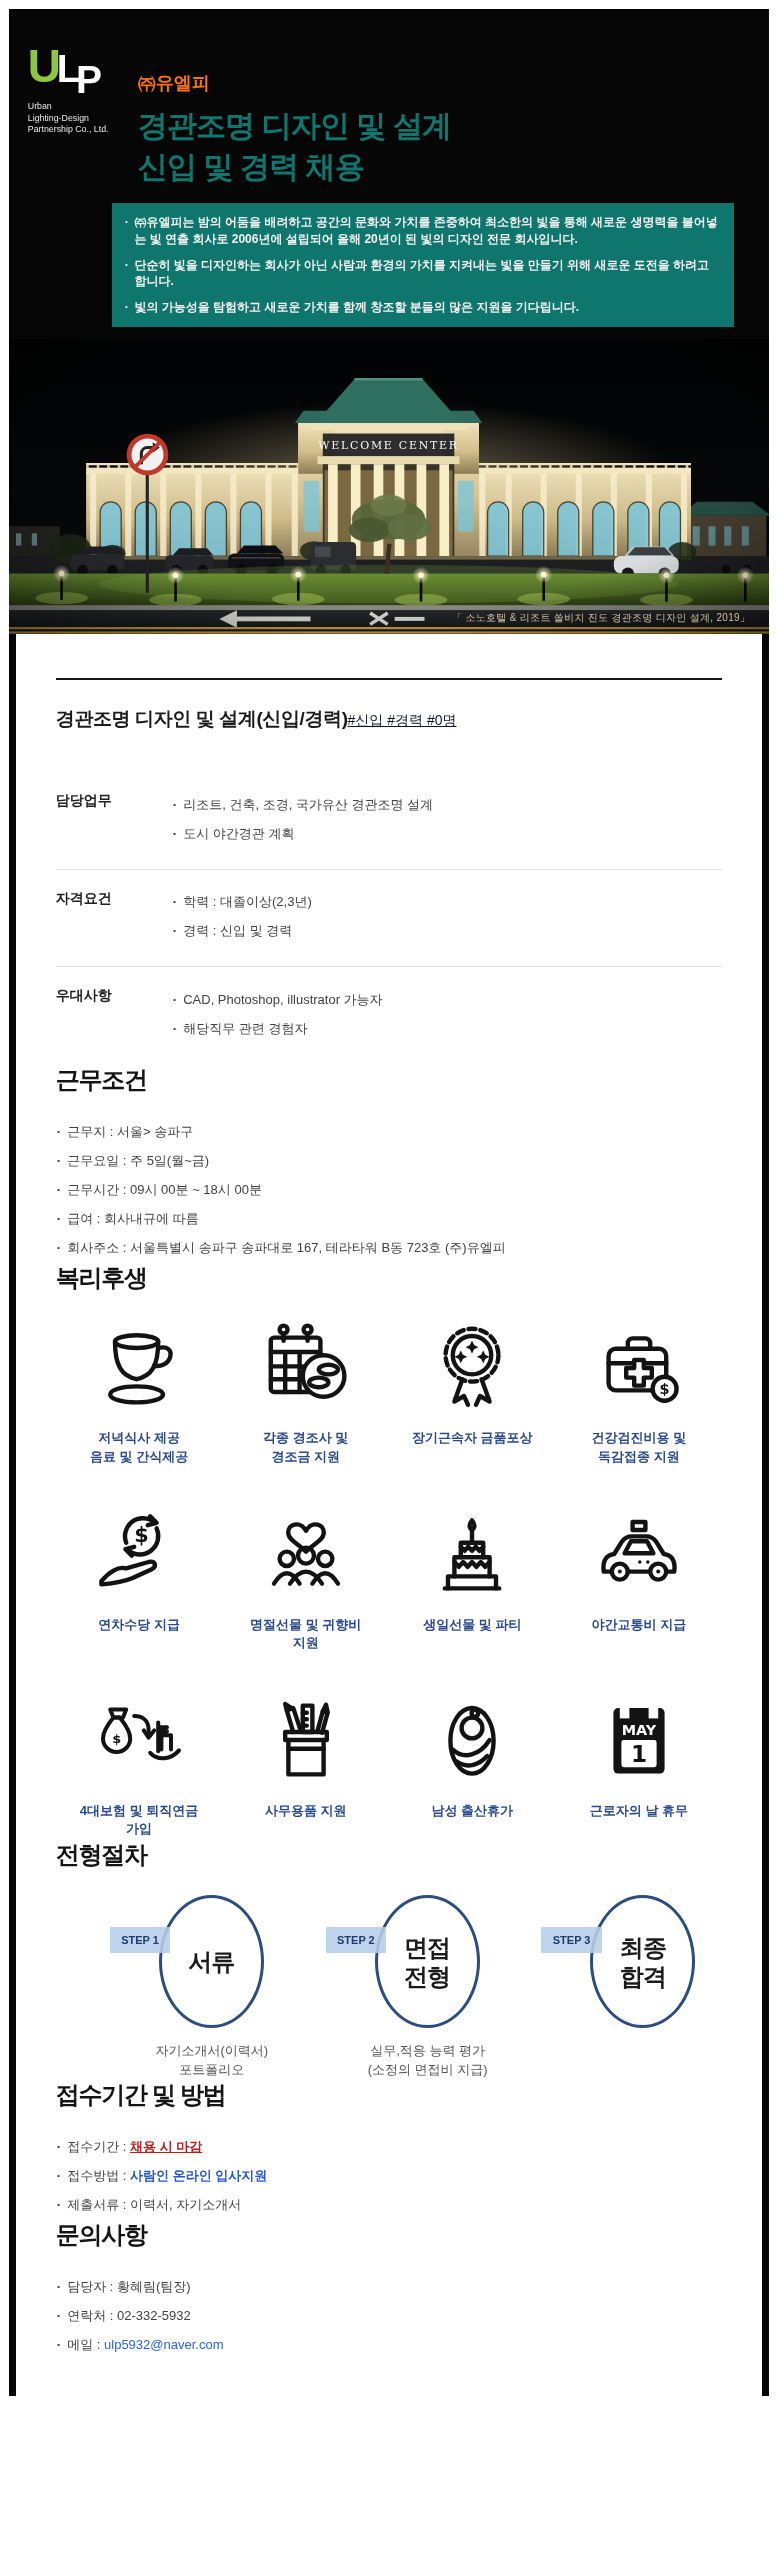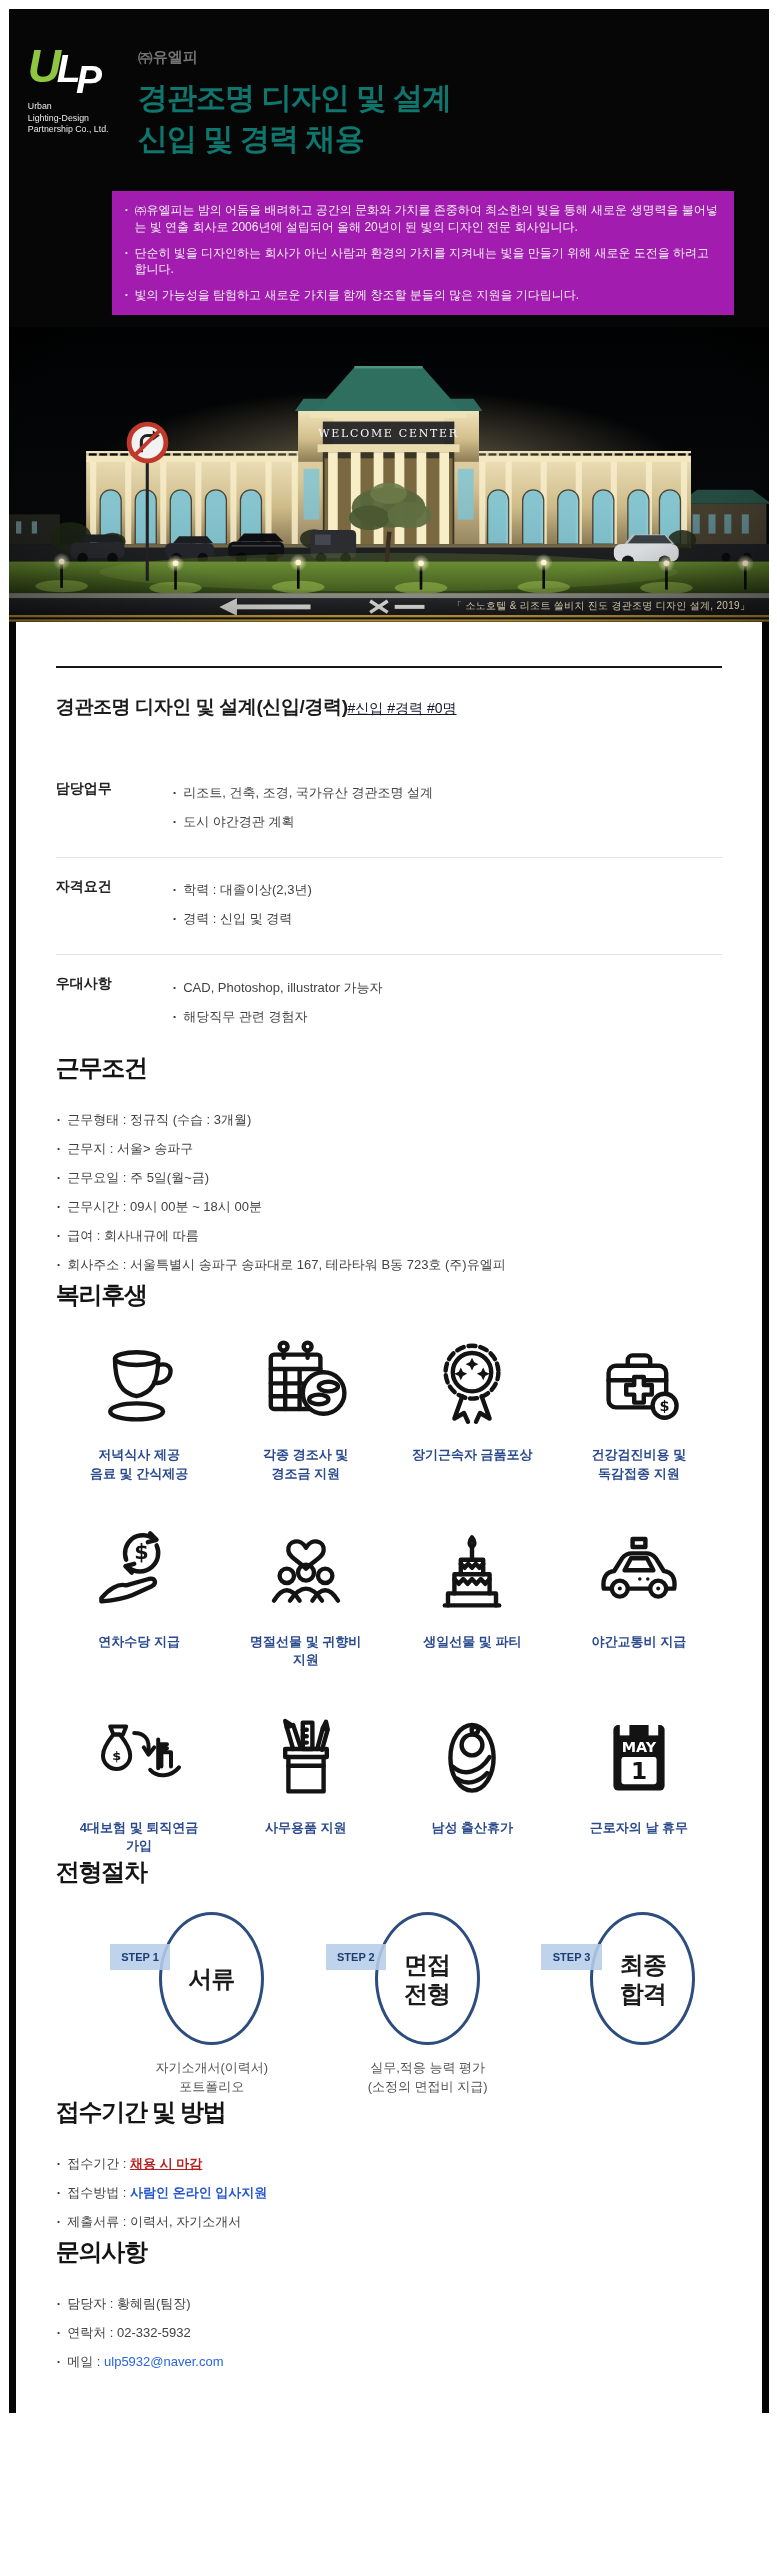--- a/index.html
+++ b/index.html
@@ -4,29 +4,29 @@
 <style>
   * { box-sizing: border-box; }
   body { margin:0; background:#ffffff; font-family:"Liberation Sans","DejaVu Sans",sans-serif; color:#222; }
   .page { width:778px; padding:8.8px; }
   .card { background:#060606; }
 
   
   .card-top { padding-top:37px; }
   .header { display:flex; padding:0 19px; }
   .logo { width:103px; flex:0 0 103px; }
-  .logo-ulp { color:#fff; font-style:italic; font-weight:bold; line-height:0.9; letter-spacing:-4.4px; white-space:nowrap; }
+  .logo-ulp { color:#fff; font-weight:bold; line-height:0.9; letter-spacing:-4.4px; white-space:nowrap; }
   .logo-ulp .u { color:#8fc640; font-size:46px; }
   .logo-ulp .l { font-size:39px; }
   .logo-ulp .p { font-size:39px; display:inline-block; transform:translateY(10.5px); }
   .logo-sub { color:#e9e9e9; font-size:8.8px; line-height:11.4px; margin-top:14px; }
   .head-text { padding-left:7px; padding-top:1.8px; }
-  .company-name { color:#737373; font-size:15px; font-weight:bold; }
+  .company-name { color:#f97316; font-size:18px; font-weight:bold;margin-top:23px; }
   .post-title { margin:10.5px 0 0; color:#0f766e; font-size:30px; font-weight:800; line-height:41px; letter-spacing:-0.9px; }
-  .intro-box { margin:32px 35px 0 103px; background:#a21caf; padding:11.4px 13px; }
+  .intro-box { margin:16px 35px 0 103px; background:#0f766e; padding:11.4px 13px;font-weight:bold; }
   .intro-box p { margin:0 0 8.8px; color:#f1f1f1; font-size:12px; line-height:16.7px; position:relative; padding-left:9.6px; }
   .intro-box p:last-child { margin-bottom:0; }
   .intro-box p::before { content:"·"; position:absolute; left:0; font-weight:bold; }
 
   
   .photo { position:relative; margin-top:12.3px; height:295px; overflow:hidden; }
   .photo svg { display:block; }
   .photo-caption { position:absolute; right:19px; bottom:9.6px; color:#cfc0a1; font-size:10px; letter-spacing:0.3px; }
 
   
@@ -381,21 +381,20 @@
               <ul class="blist">
                 <li>CAD, Photoshop, illustrator 가능자</li>
                 <li>해당직무 관련 경험자</li>
               </ul>
             </div>
           </div>
         </div>
 
         <h2 class="sec mt-work">근무조건</h2>
         <ul class="blist">
-          <li>근무형태 : 정규직 (수습 : 3개월)</li>
           <li>근무지 : 서울&gt; 송파구</li>
           <li>근무요일 : 주 5일(월~금)</li>
           <li>근무시간 : 09시 00분 ~ 18시 00분</li>
           <li>급여 : 회사내규에 따름</li>
           <li>회사주소 : 서울특별시 송파구 송파대로 167, 테라타워 B동 723호 (주)유엘피</li>
         </ul>
 
         <h2 class="sec mt-benefit">복리후생</h2>
         <div class="benefits">
 

